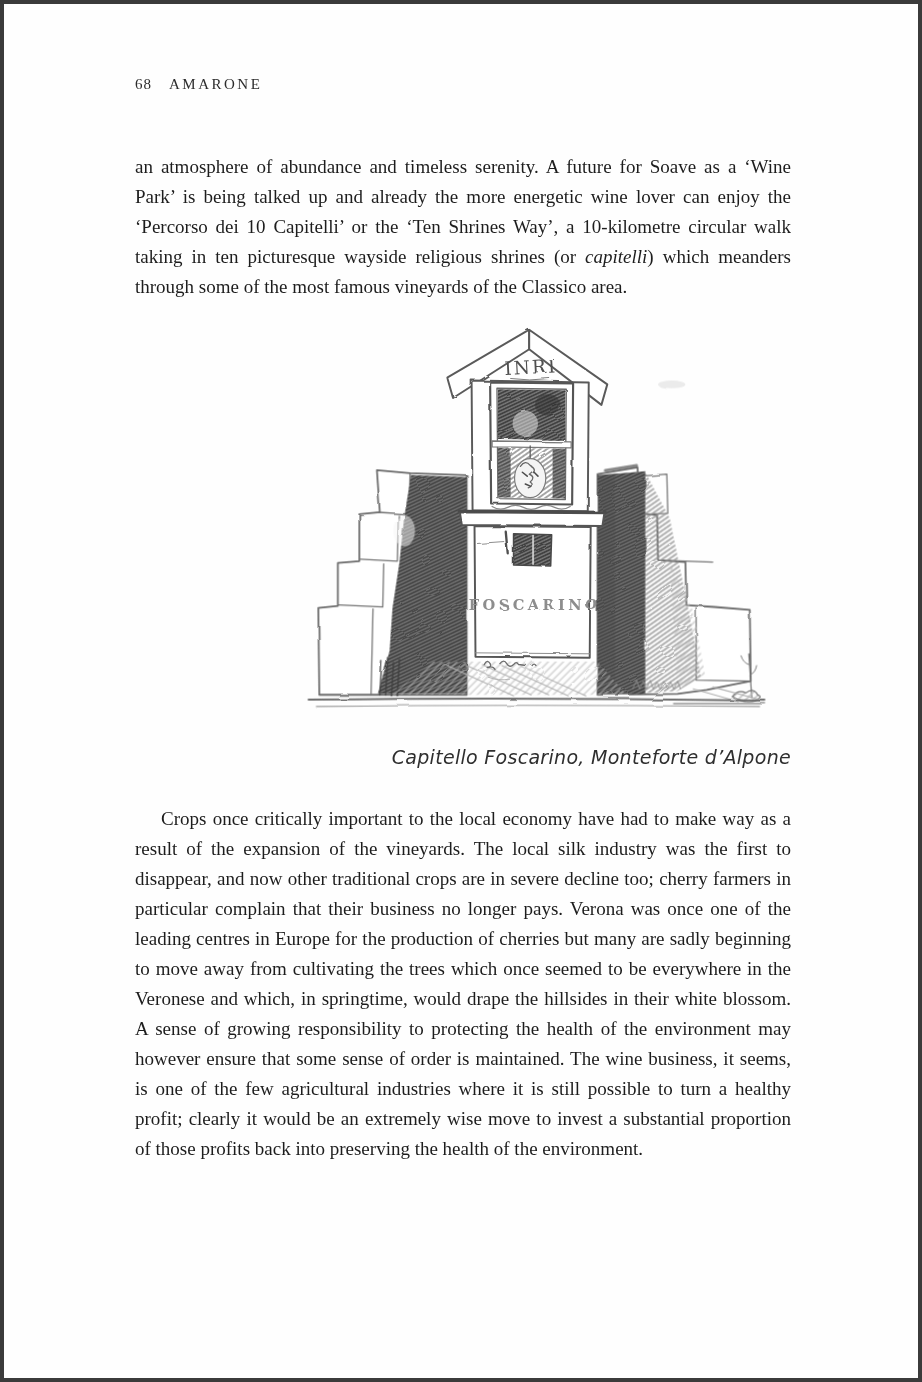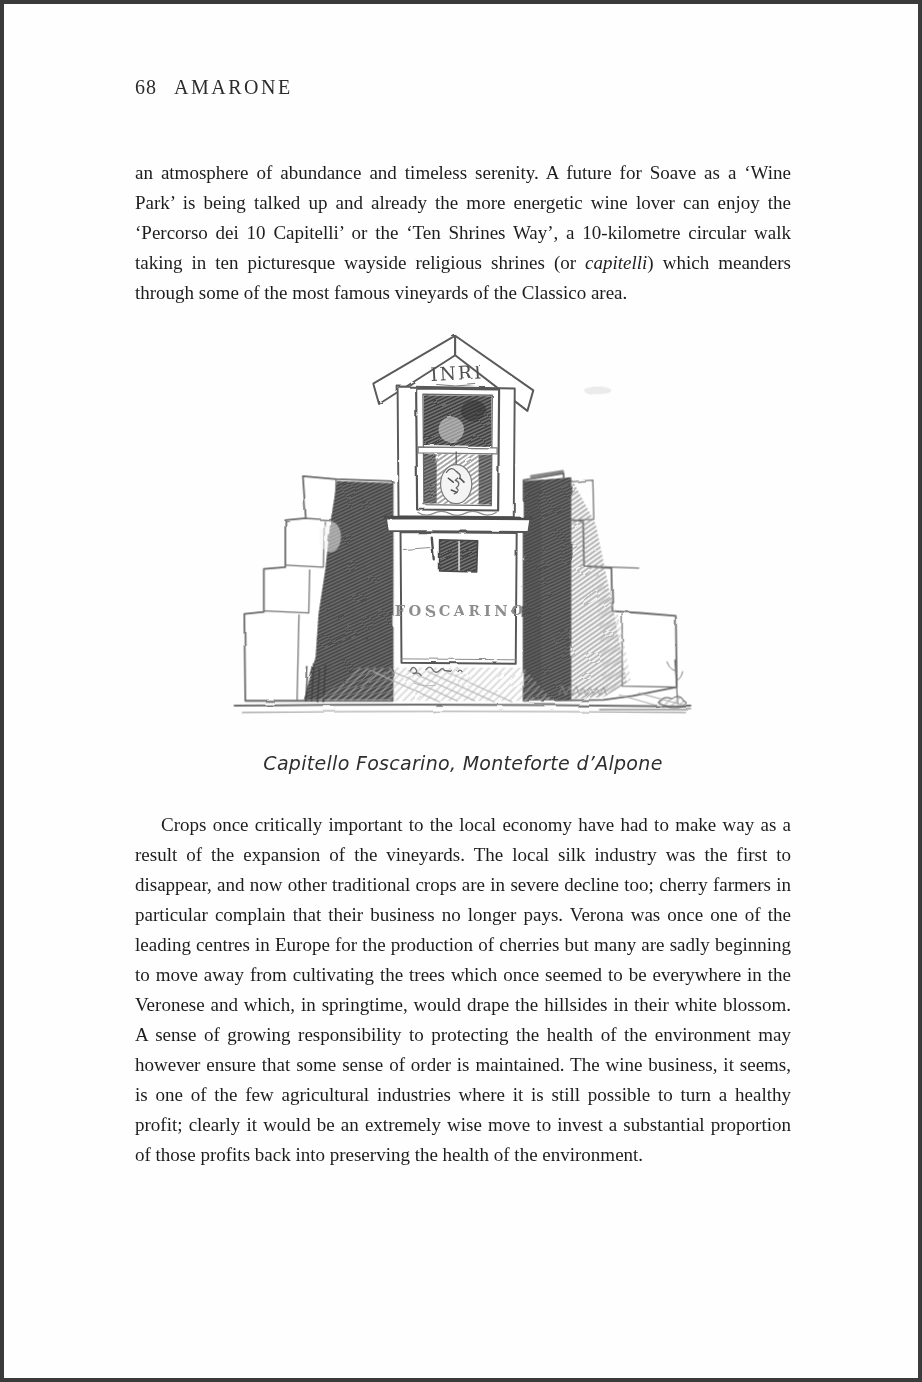--- a/index.html
+++ b/index.html
@@ -9,36 +9,36 @@
     height: 1382px;
     box-sizing: border-box;
     border: 4px solid #3b3b3b;
     background: #fefefe;
     font-family: "Liberation Serif", serif;
     overflow: hidden;
   }
   .content { margin-left: 131px; width: 656px; }
   .running-head {
     padding-top: 72px;
-    font-size: 20px;
+    font-size: 15px;
     color: #2c2c2c;
   }
   .page-num { letter-spacing: 1px; }
   .book-title { margin-left: 17px; letter-spacing: 2.5px; }
   .body-text {
     font-size: 19px;
     line-height: 30px;
     color: #1d1d1d;
     text-align: justify;
     margin: 0;
     hyphens: none;
   }
   .p1 { margin-top: 59px; }
   .p2 { margin-top: 36px; text-indent: 26px; }
-  figure.sketch { margin: 16px 0 0 0; text-align: center; }
+  figure.sketch { margin: 16px 0 0 0; text-align: right; }
   figure.sketch svg { display: inline-block; }
   figcaption {
     margin-top: 14px;
     font-family: "DejaVu Sans", sans-serif;
     font-style: italic;
     font-size: 19px;
     letter-spacing: 0.3px;
     color: #2e2e2e;
   }
   i.term { font-style: italic; }

